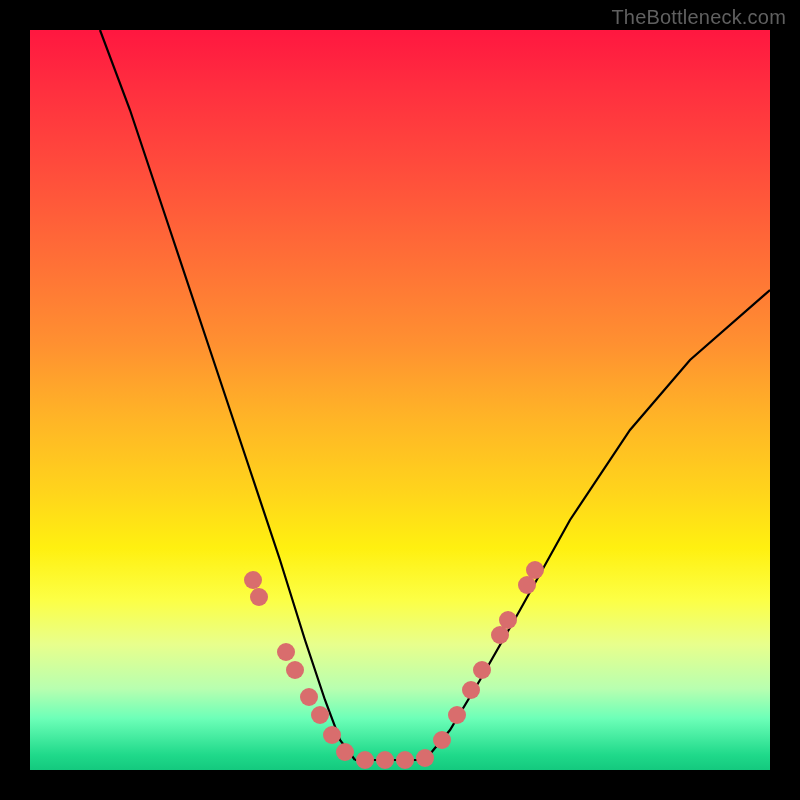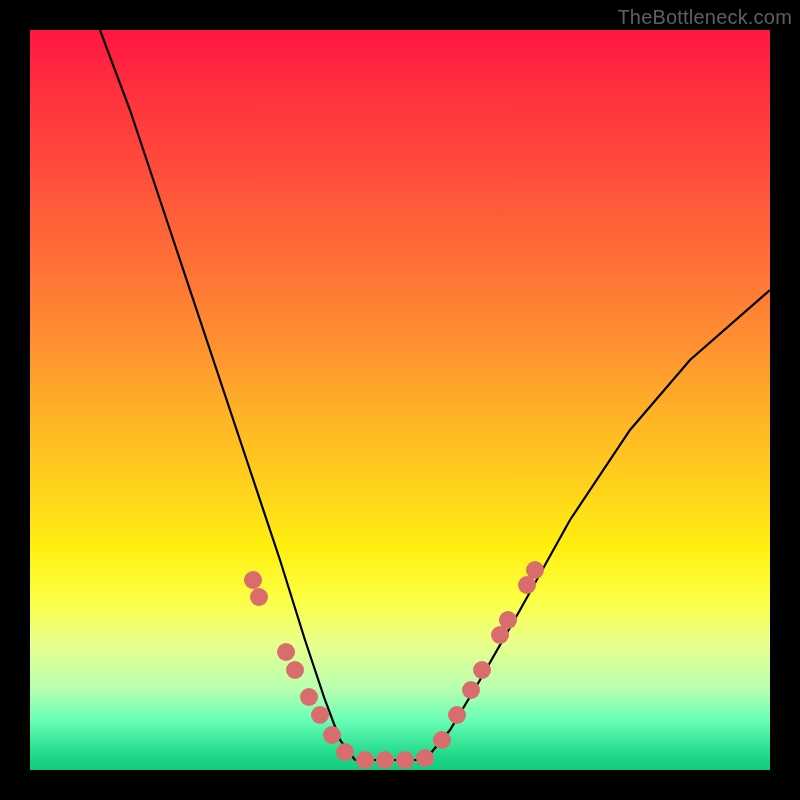--- a/index.html
+++ b/index.html
@@ -13,21 +13,21 @@
   }
   .frame {
     position: relative;
     width: 800px;
     height: 800px;
     background: #000;
   }
   .watermark {
     position: absolute;
     top: 6px;
-    right: 8px;
+    right: 14px;
     color: #606060;
     font-size: 20px;
     font-weight: 500;
     letter-spacing: 0.2px;
     z-index: 3;
   }
   .plot-area {
     position: absolute;
     left: 30px;
     top: 30px;

